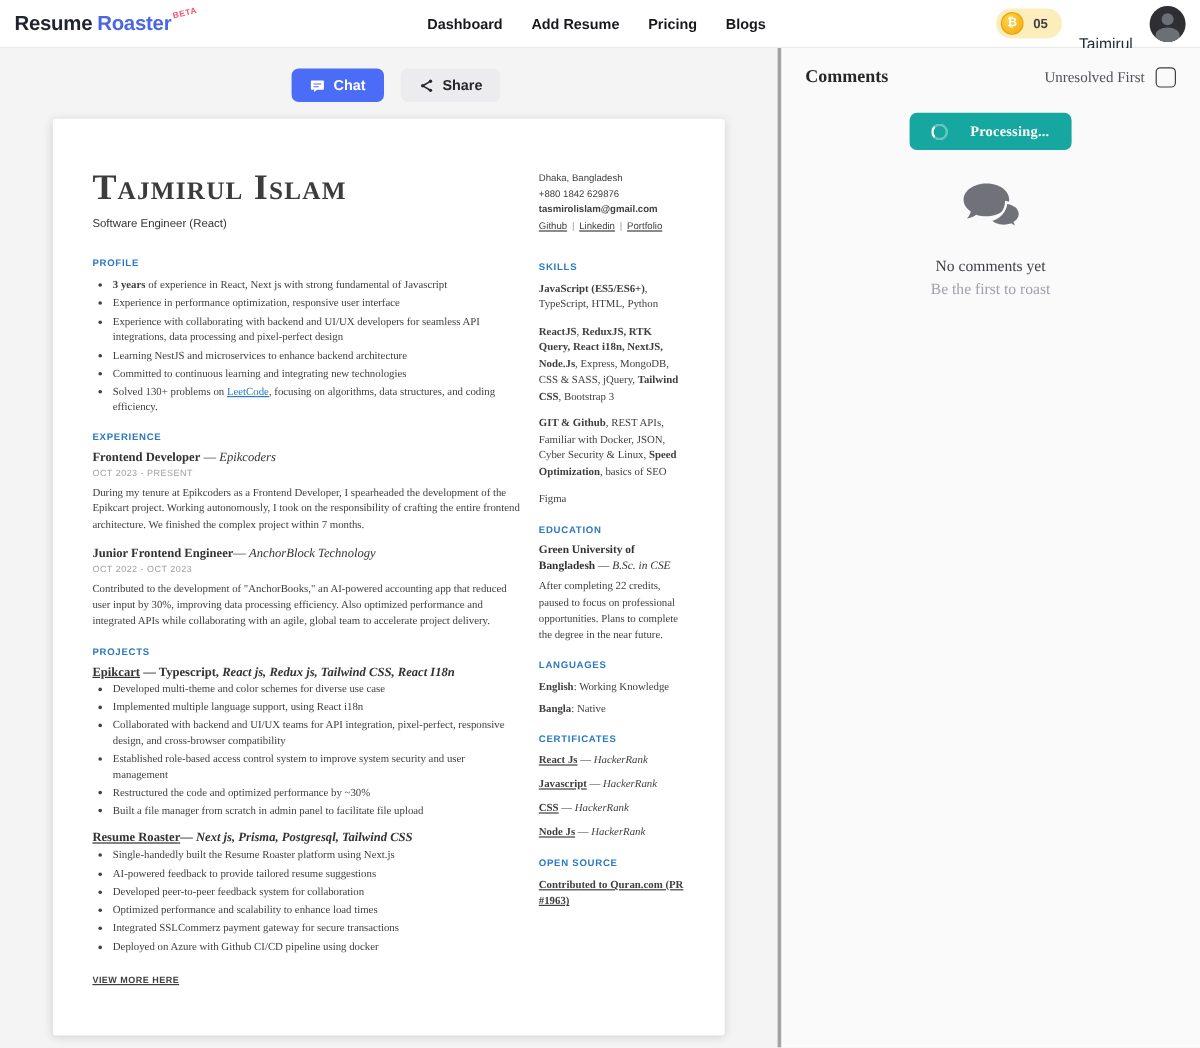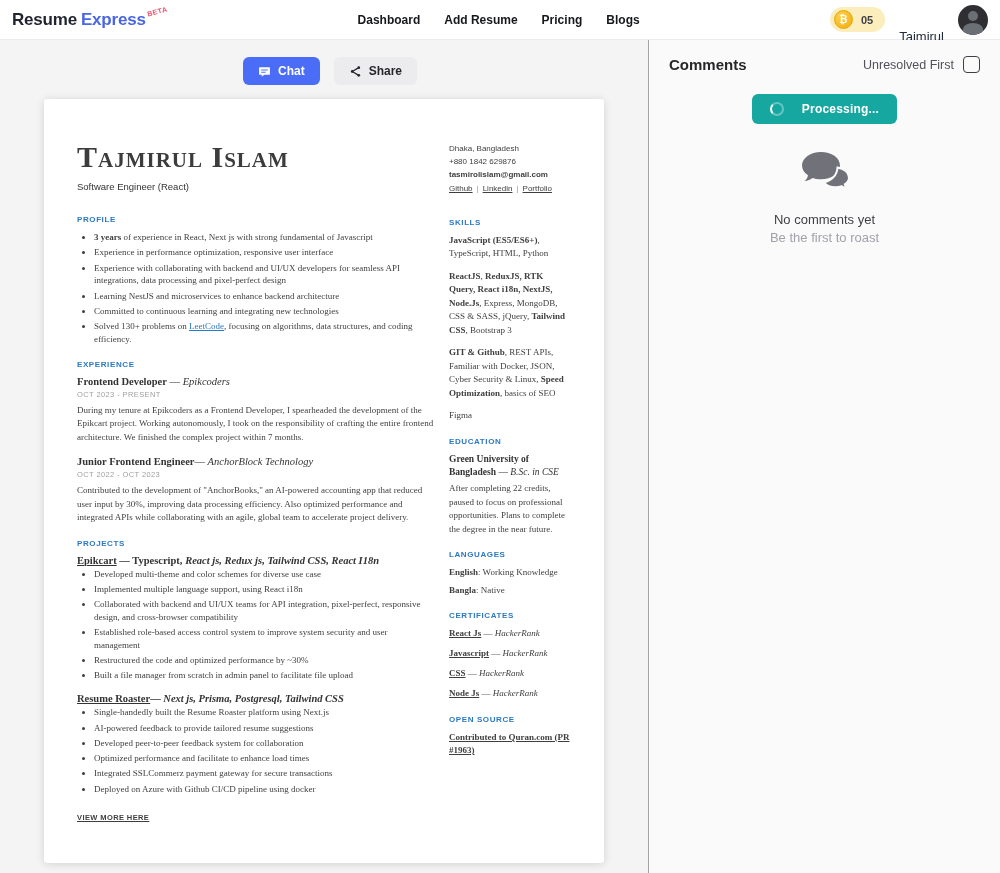--- a/index.html
+++ b/index.html
@@ -47,21 +47,21 @@
     content:""; position:absolute; width:10px; height:10px; border-radius:50%;
     background:#6b7076; left:10px; top:6px;
   }
   .avatar::after { 
     content:""; position:absolute; width:20px; height:12px; border-radius:50% 50% 0 0;
     background:#6b7076; left:5px; top:18px;
   }
   
   .main { display:flex; height:833px; }
   .left-col { width:648px; flex:none; padding-top:17px; }
-  .right-panel { flex:1; background:#fafafa; border-left:1px solid #a3a3a3; padding:16px 20px; }
+  .right-panel { flex:1; background:#fafafa; border-left:3px solid #a3a3a3; padding:16px 20px;font-family:Liberation Serif, serif; }
   
   .toolbar { display:flex; justify-content:center; gap:14px;margin-left:12px; }
   .btn { display:flex; align-items:center; gap:7px; border:none; border-radius:6px;
          font-family:inherit; font-size:12px; font-weight:700; padding:7px 15px; cursor:pointer; }
   .btn-chat { background:#4a6cf7; color:#fff; }
   .btn-share { background:#ececee; color:#26272b; }
   .btn svg { display:block; }
   
   .resume-card {
     width:560px; height:764px; margin:14px auto 0; background:#fff;
@@ -138,21 +138,21 @@
   .cm-empty-icon { display:inline-block; color:#71717a; }
   .cm-empty-title { font-size:13px; color:#3f3f46; margin-top:14px; }
   .cm-empty-sub { font-size:13px; color:#a1a1aa; margin-top:3px; }
 </style>
 </head>
 <body>
 
 <div class="header">
   <div class="logo">
     <span class="logo-text">
-      <span class="logo-p1">Resume</span><span class="logo-p2">Express</span>
+      <span class="logo-p1">Resume</span><span class="logo-p2">Roaster</span>
     </span>
     <span class="logo-beta">BETA</span>
   </div>
   <div class="nav">
     <span class="nav-item">Dashboard</span>
     <span class="nav-item">Add Resume</span>
     <span class="nav-item">Pricing</span>
     <span class="nav-item">Blogs</span>
   </div>
   <div class="hdr-right">
@@ -235,21 +235,21 @@
               <li>Restructured the code and optimized performance by ~30%</li>
               <li>Built a file manager from scratch in admin panel to facilitate file upload</li>
             </ul>
           </div>
           <div class="proj-block">
             <div class="proj-title"><span class="b u">Resume Roaster</span><span class="b">— </span><span class="b i">Next js, Prisma, Postgresql,  Tailwind CSS</span></div>
             <ul class="res-list">
               <li>Single-handedly built the Resume Roaster platform using Next.js</li>
               <li>AI-powered feedback to provide tailored resume suggestions</li>
               <li>Developed peer-to-peer feedback system for collaboration</li>
-              <li>Optimized performance and facilitate to enhance load times</li>
+              <li>Optimized performance and scalability to enhance load times</li>
               <li>Integrated SSLCommerz payment gateway for secure transactions</li>
               <li>Deployed on Azure with Github CI/CD pipeline using docker</li>
             </ul>
           </div>
           <span class="view-more">VIEW MORE HERE</span>
         </div>
 
         <div class="res-right">
           <div class="contact">
             <div>Dhaka, Bangladesh</div>

